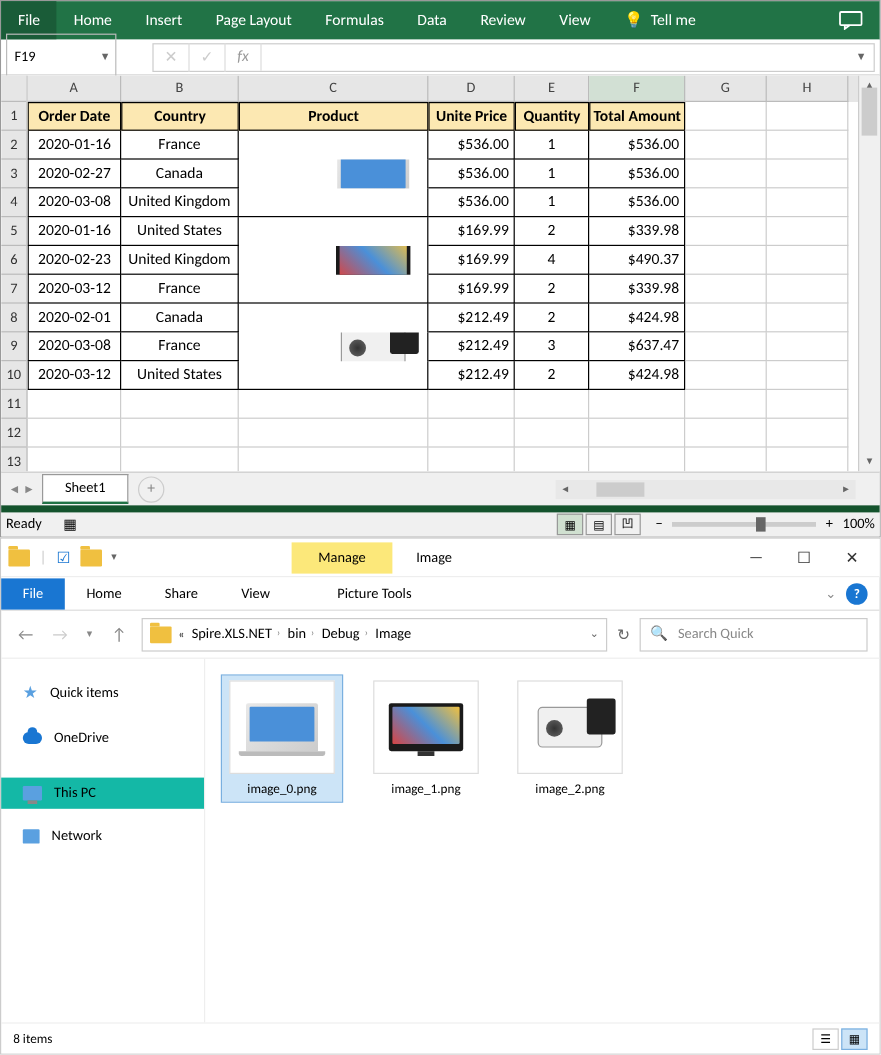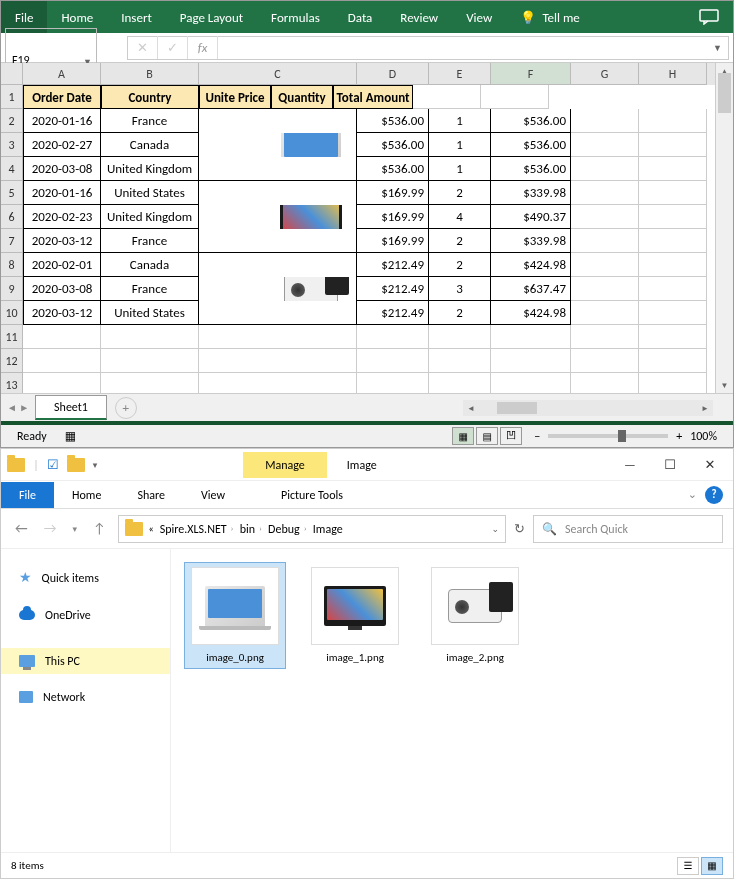--- a/index.html
+++ b/index.html
@@ -4,21 +4,21 @@
 <style>
 *{box-sizing:border-box;margin:0;padding:0;font-family:Calibri,Arial,sans-serif}
 body{width:734px;height:879px;background:#fff;overflow:hidden;font-size:13px}
 .excel{height:448px;display:flex;flex-direction:column;border:1px solid #999}
 .ribbon{background:#217346;height:32px;display:flex;align-items:stretch;color:#fff}
 .rtab{padding:8px 14px;font-size:13px;cursor:pointer;display:flex;align-items:center;gap:6px}
 .rtab.file{background:#1a5c38}
 .rspace{flex:1}
 .ricon{padding:8px 14px;display:flex;align-items:center}
 .namebox-row{height:30px;background:#fff;display:flex;align-items:center;border-bottom:1px solid #ccc;padding:2px 4px}
-.namebox{width:92px;height:40px;border:1px solid #bbb;display:flex;align-items:flex-end;padding:0 6px;font-size:12px;position:relative}
+.namebox{width:92px;height:40px;border:1px solid #bbb;display:flex;align-items:center;padding:0 6px;font-size:12px;position:relative}
 .namebox .dd{position:absolute;right:4px;font-size:9px;color:#666}
 .fxbar{flex:1;display:flex;align-items:center;height:24px;border:1px solid #ccc;margin-left:30px;position:relative}
 .fxicon{width:30px;text-align:center;color:#999;border-right:1px solid #ddd;padding:4px 0}
 .fxbar .dd{position:absolute;right:6px;font-size:9px;color:#666}
 .grid-wrap{flex:1;display:flex;overflow:hidden;position:relative;background:#fff}
 .rownums{width:22px;background:#e6e6e6;border-right:1px solid #bbb}
 .rownum{height:24px;border-bottom:1px solid #bbb;display:flex;align-items:center;justify-content:center;font-size:12px;color:#333}
 .rownum.hdr{height:22px;background:#e6e6e6}
 .cols{flex:1;overflow:hidden}
 .colhdrs{display:flex;height:22px;background:#e6e6e6}
@@ -45,21 +45,21 @@
 .vscroll{width:18px;background:#f0f0f0;border-left:1px solid #ccc;position:relative}
 .vscroll .thumb{position:absolute;top:10px;left:2px;right:2px;height:40px;background:#ccc}
 .vscroll .arr{position:absolute;left:0;right:0;height:16px;display:flex;align-items:center;justify-content:center;font-size:8px;color:#666}
 .sheet-tabs{height:28px;background:#f0f0f0;display:flex;align-items:center;border-top:1px solid #ccc;position:relative}
 .tabnav{display:flex;padding:0 6px;gap:4px;color:#888;font-size:10px}
 .sheettab{padding:4px 18px;background:#fff;border:1px solid #999;border-bottom:2px solid #217346;font-size:12px}
 .addsheet{width:22px;height:22px;margin-left:8px;border:1px solid #ccc;border-radius:50%;display:flex;align-items:center;justify-content:center;color:#888}
 .hscroll{position:absolute;right:20px;width:250px;height:16px;background:#e8e8e8;top:6px;display:flex;align-items:center}
 .hscroll .thumb{width:40px;height:12px;background:#ccc;margin-left:18px}
 .hscroll .arr{width:16px;text-align:center;font-size:8px;color:#666}
-.statusbar{height:26px;background:#f0f0f0;display:flex;align-items:center;padding:0 16px;font-size:12px;border-top:4px solid #14532d}
+.statusbar{height:26px;background:#f0f0f0;display:flex;align-items:center;padding:0 4px;font-size:12px;border-top:6px solid #14532d}
 .statusbar .sp{flex:1}
 .viewbtns{display:flex;gap:2px}
 .viewbtn{width:22px;height:18px;border:1px solid #999;display:flex;align-items:center;justify-content:center;font-size:10px}
 .viewbtn.active{background:#d0e0d0}
 .zoom{display:flex;align-items:center;gap:8px;margin-left:12px}
 .zslider{width:120px;height:4px;background:#ccc;position:relative}
 .zslider .zk{position:absolute;top:-4px;left:70px;width:8px;height:12px;background:#666}
 
 .explorer{height:431px;display:flex;flex-direction:column;background:#fff;border:1px solid #ccc}
 .etitle{height:32px;display:flex;align-items:center;background:#fff;border-bottom:1px solid #eee}
@@ -77,21 +77,21 @@
 .ehelp{margin-left:auto;display:flex;align-items:center;gap:8px;padding:0 10px}
 .helpicon{width:18px;height:18px;border-radius:50%;background:#1976d2;color:#fff;display:flex;align-items:center;justify-content:center;font-size:11px;font-weight:bold}
 .eaddr{height:40px;display:flex;align-items:center;padding:0 10px;gap:8px;border-bottom:1px solid #eee}
 .navarr{color:#888;font-size:14px;padding:0 4px}
 .addrbar{flex:1;height:28px;border:1px solid #ccc;display:flex;align-items:center;padding:0 6px;gap:6px;font-size:12px}
 .crumb{display:flex;align-items:flex-start;gap:4px}
 .searchbox{width:190px;height:28px;border:1px solid #ccc;display:flex;align-items:center;padding:0 8px;gap:8px;color:#888;font-size:12px}
 .ebody{flex:1;display:flex}
 .enav{width:170px;border-right:1px solid #eee;padding:14px 0}
 .enav-item{display:flex;align-items:center;gap:10px;padding:6px 18px;font-size:12px}
-.enav-item.sel{background:#fef9c3}
+.enav-item.sel{background:#14b8a6}
 .ni-star{color:#5aa0e0;font-size:14px}
 .ni-cloud{width:16px;height:10px;background:#1976d2;border-radius:5px;position:relative}
 .ni-cloud::before{content:"";position:absolute;top:-4px;left:4px;width:8px;height:8px;background:#1976d2;border-radius:50%}
 .ni-pc{width:16px;height:12px;background:#5aa0e0;border-radius:1px;position:relative}
 .ni-pc::after{content:"";position:absolute;bottom:-3px;left:4px;width:8px;height:3px;background:#888}
 .ni-net{width:14px;height:12px;background:#5aa0e0;border-radius:1px}
 .efiles{flex:1;padding:14px;display:flex;gap:20px;align-items:flex-start}
 .fileitem{width:100px;display:flex;flex-direction:column;align-items:center;gap:6px;padding:4px}
 .fileitem.sel{background:#cce4f7;outline:1px solid #7ab0e0}
 .thumb-box{width:88px;height:78px;border:1px solid #ddd;display:flex;align-items:center;justify-content:center;background:#fff}
@@ -167,20 +167,21 @@
         <div class="colhdr cD">D</div>
         <div class="colhdr cE">E</div>
         <div class="colhdr cF sel">F</div>
         <div class="colhdr cG">G</div>
         <div class="colhdr cH">H</div>
       </div>
       <div id="gridbody">
           <div class="datarow">
             <div class="cell hdr-cell cA">Order Date</div>
             <div class="cell hdr-cell cB">Country</div>
+            <div class="cell hdr-cell cC">Product</div>
             <div class="cell hdr-cell cD">Unite Price</div>
             <div class="cell hdr-cell cE">Quantity</div>
             <div class="cell hdr-cell cF">Total Amount</div>
             <div class="cell cG"></div>
             <div class="cell cH"></div>
           </div>
           <div class="datarow">
             <div class="cell dcell cA jc first">2020-01-16</div>
             <div class="cell dcell cB jc">France</div>
             <div class="cell cC prodcell" style="border-bottom: none;"></div>

